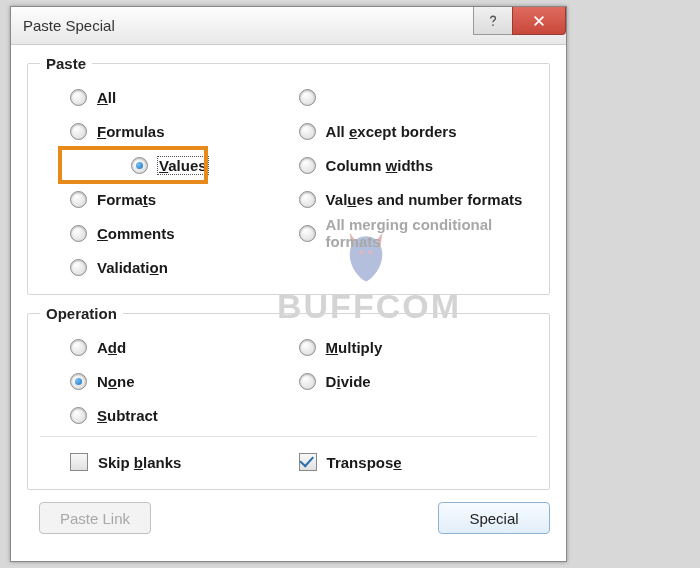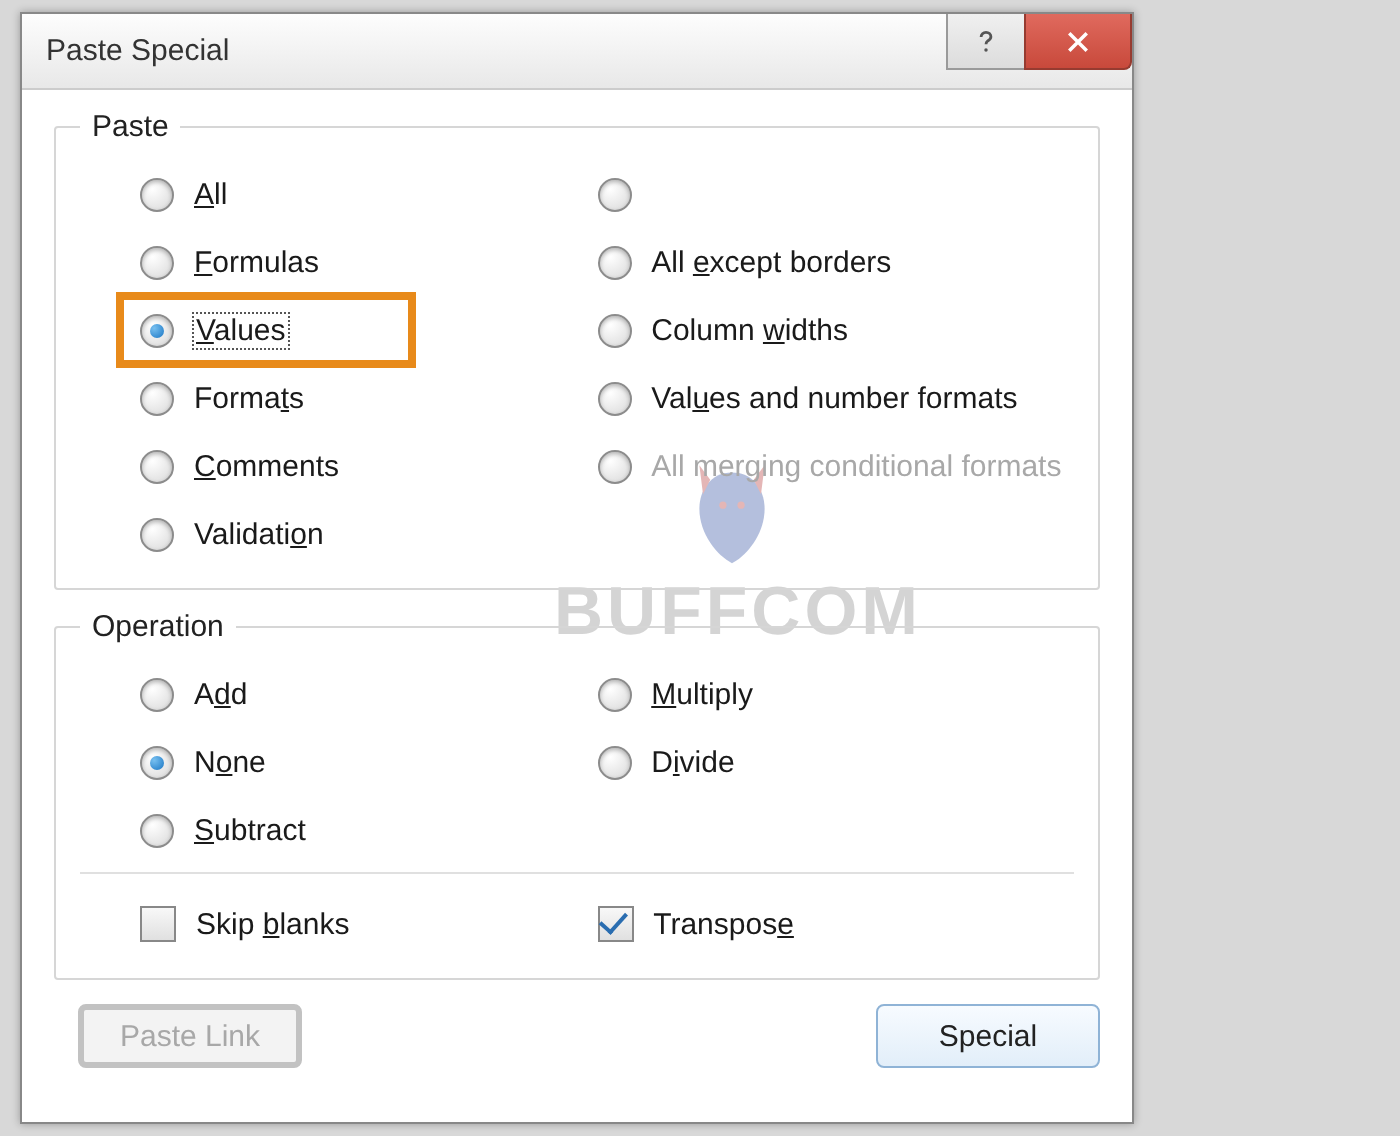--- a/index.html
+++ b/index.html
@@ -59,20 +59,21 @@
     width: 54px;
   }
   .titlebar .ctl.close svg { width: 14px; height: 14px; }
   .body { padding: 10px 16px 12px 16px; position: relative; }
   fieldset.group {
     border: 1px solid #d6d6d6;
     border-radius: 2px;
     margin: 0 0 10px 0;
     padding: 8px 12px 10px 12px;
     position: relative;
+    font-weight: bold;
   }
   fieldset.group legend {
     padding: 0 6px;
     color: #222;
     font-size: 15px;
   }
   .cols { display: flex; }
   .col { flex: 1; display: flex; flex-direction: column; }
   .col.left { flex: 0 0 46%; }
   .col.right { flex: 0 0 54%; }
@@ -137,21 +138,21 @@
   }
   .sep { border: none; border-top: 1px solid #e0e0e0; margin: 4px 0 8px 0; }
   .bottom-row {
     display: flex;
     align-items: center;
     margin-top: 12px;
   }
   .btn {
     min-width: 112px;
     height: 32px;
-    border: 3px solid #701a75;
+    border: 1px solid #701a75;
     border-radius: 4px;
     background: linear-gradient(#fafafa, #e2e2e2);
     display: inline-flex;
     align-items: center;
     justify-content: center;
     margin-left: 12px;
     font-size: 15px;
     color: #222;
   }
   .btn.disabled { color: #a8a8a8; border-color: #c2c2c2; background: #f3f3f3; }
@@ -224,21 +225,21 @@
       <div class="cols">
         <div class="col left" id="paste-left">
             <div class="radio-row">
               <span class="radio"></span>
               <span class="label"><u>A</u>ll</span>
             </div>
             <div class="radio-row">
               <span class="radio"></span>
               <span class="label"><u>F</u>ormulas</span>
             </div>
-            <div class="radio-row" style="position: relative;">
+            <div class="radio-row" style="position: relative; justify-content: center;">
               <span class="radio checked"></span>
               <span class="label dotted-focus"><u>V</u>alues</span>
               <div class="highlight-box" style="top: -2px; left: 18px; width: 150px; height: 38px;"></div>
             </div>
             <div class="radio-row">
               <span class="radio"></span>
               <span class="label">Forma<u>t</u>s</span>
             </div>
             <div class="radio-row">
               <span class="radio"></span>

